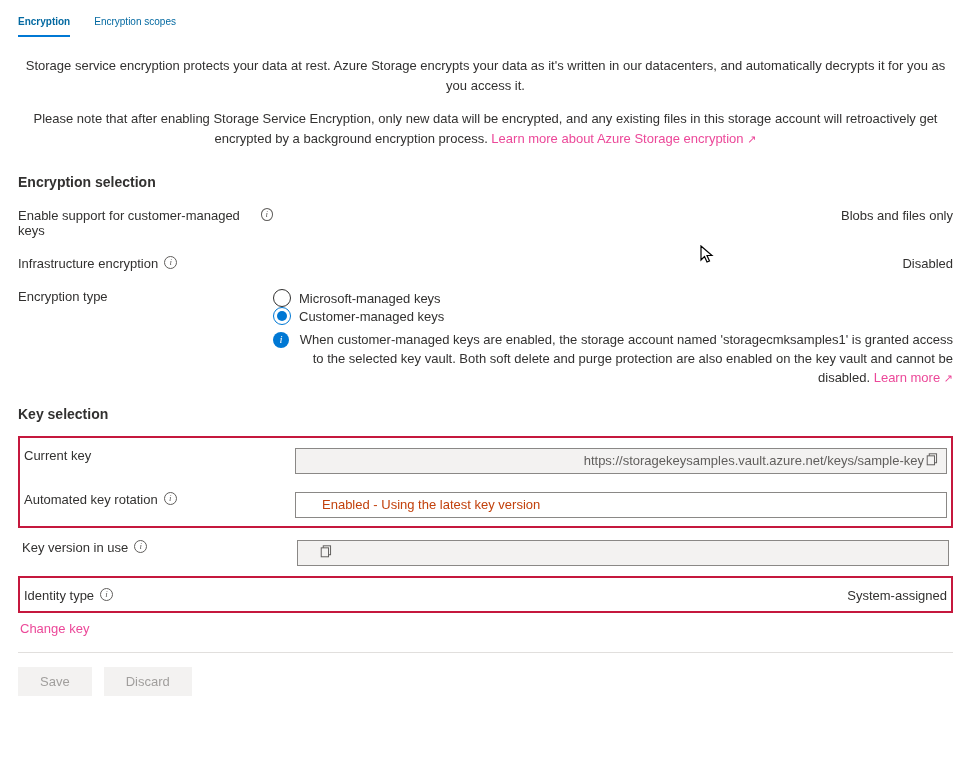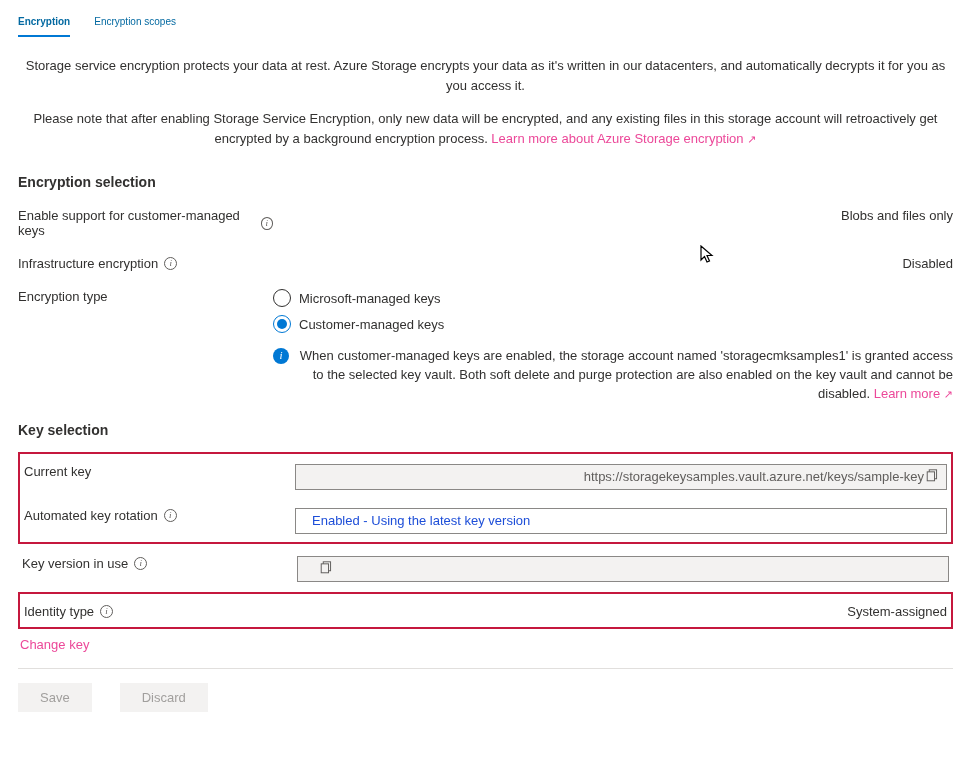--- a/index.html
+++ b/index.html
@@ -41,21 +41,20 @@
     display: flex;
     align-items: flex-start;
     margin-bottom: 14px;
   }
   .row .lbl {
     width: 255px;
     flex: 0 0 255px;
     padding-top: 4px;
     color: #323130;
     display: flex;
-    align-items: center;
     gap: 6px;
   }
   .row .val {
     flex: 1;
     padding-top: 4px;
     text-align: right;
   }
   .info-icon {
     display: inline-flex;
     align-items: center;
@@ -64,21 +63,21 @@
     height: 13px;
     border: 1px solid #605e5c;
     border-radius: 50%;
     font-size: 9px;
     color: #605e5c;
     line-height: 1;
     cursor: pointer;
     font-style: italic;
     font-family: Georgia, serif;
   }
-  .radio-group { display: flex; flex-direction: column; gap: 8px; }
+  .radio-group { display: flex; flex-direction: column; gap: 0; }
   .radio-item { display: flex; align-items: center; gap: 8px; cursor: pointer; }
   .radio {
     width: 18px; height: 18px; border-radius: 50%;
     border: 1px solid #323130; display: inline-flex;
     align-items: center; justify-content: center;
   }
   .radio.selected { border-color: #0078d4; }
   .radio.selected::after {
     content: ""; width: 10px; height: 10px; border-radius: 50%;
     background: #0078d4;
@@ -106,25 +105,25 @@
     display: flex; align-items: center;
     background: #f3f2f1; border: 1px solid #8a8886;
     height: 26px; padding: 0 6px 0 20px;
     color: #605e5c;
   }
   .readonly-field .txt { flex: 1; }
   .readonly-field .copy { cursor: pointer; color: #605e5c; width:16px; text-align:center;}
   .editable-field {
     display: flex; align-items: center;
     background: #ffffff; border: 1px solid #8a8886;
-    height: 26px; padding: 0 16px;
-    color: #1d4ed8;
+    height: 26px; padding: 0 26px;
+    color: #c2410c;
   }
   .divider { border: none; border-top: 1px solid #e1dfdd; margin: 16px 0 14px 0; }
-  .btn-row { display: flex; gap: 28px; }
+  .btn-row { display: flex; gap: 12px; }
   .btn {
     background: #f3f2f1; border: none;
     color: #a19f9d; padding: 7px 22px; font-size: 13px;
     cursor: default;
   }
   .cursor {
     position: absolute; width: 16px; height: 20px;
     pointer-events: none;
   }
   .cursor svg { width: 16px; height: 20px; }

